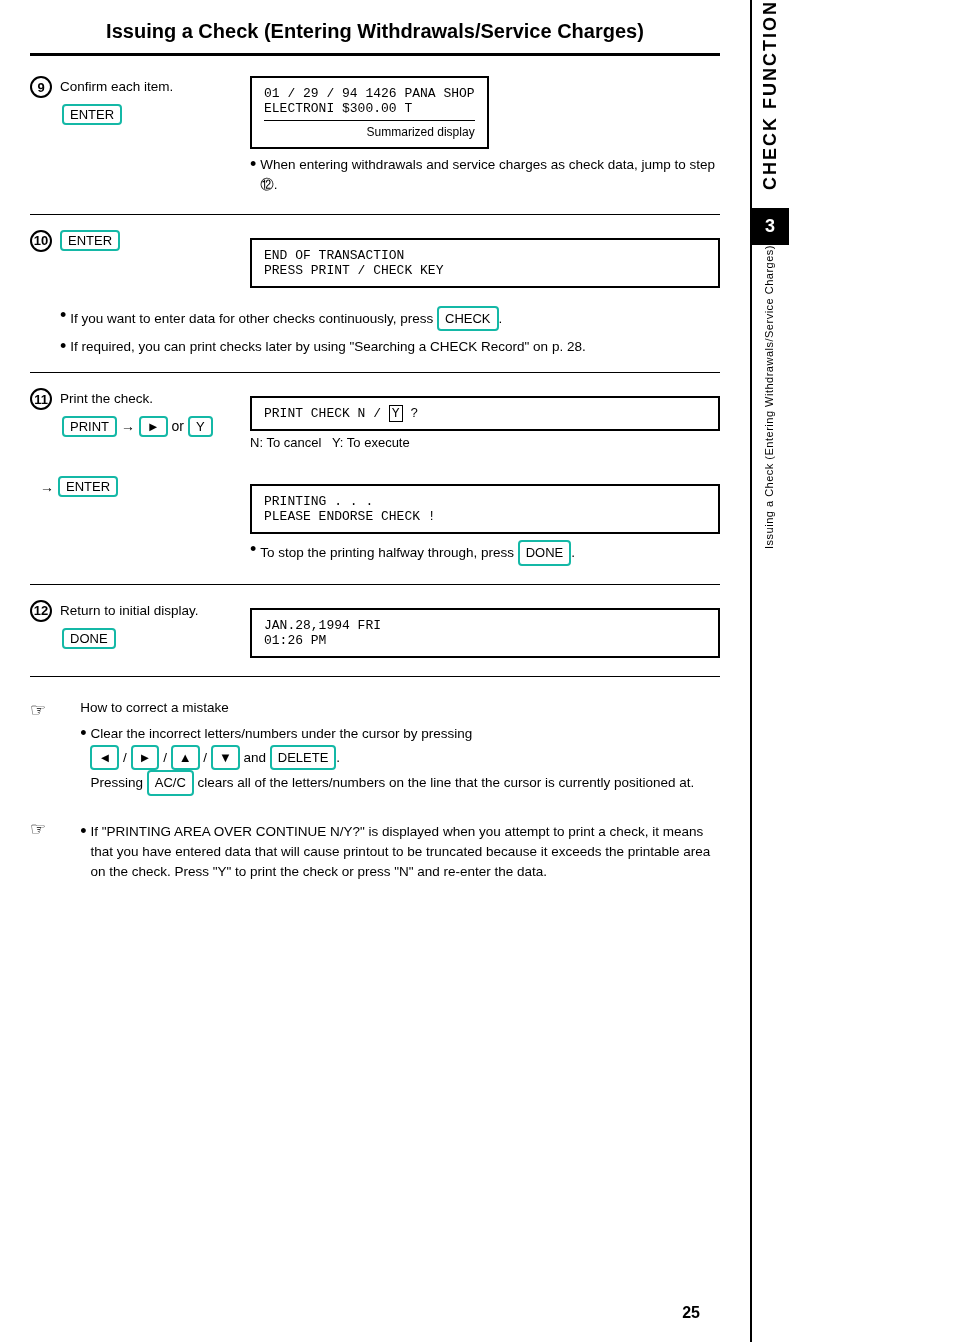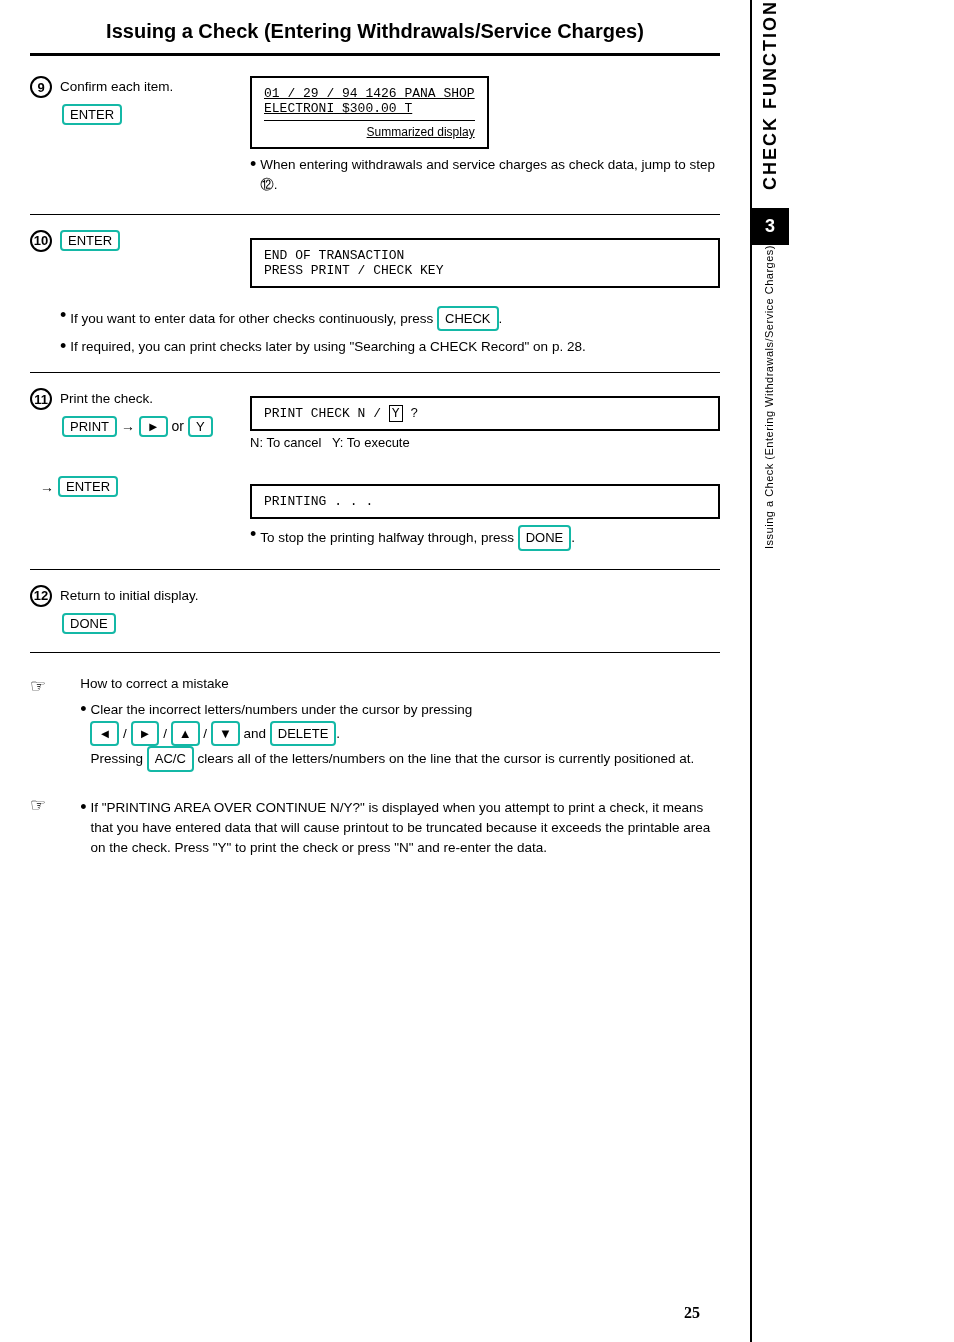--- a/index.html
+++ b/index.html
@@ -109,21 +109,20 @@
       font-weight: normal;
     }
     .display-box {
       border: 2px solid #000;
       padding: 8px 12px;
       font-family: 'Courier New', Courier, monospace;
       font-size: 13px;
       background: #fff;
       display: inline-block;
       min-width: 220px;
-      text-decoration: underline;
     }
     .display-box-full {
       border: 2px solid #000;
       padding: 8px 12px;
       font-family: 'Courier New', Courier, monospace;
       font-size: 13px;
       background: #fff;
       width: 100%;
       margin-top: 8px;
     }
@@ -163,21 +162,20 @@
       font-size: 13.5px;
       line-height: 1.6;
       margin-left: 24px;
     }
     .page-number {
       position: absolute;
       bottom: 20px;
       right: 50px;
       font-size: 16px;
       font-weight: bold;
-      font-family: Liberation Serif, serif;
     }
     .step-label {
       font-size: 13.5px;
       line-height: 1.5;
     }
     .print-arrow {
       font-size: 14px;
     }
     .step-indent {
       margin-left: 32px;
@@ -270,38 +268,45 @@
     <div class="section-row">
       <div class="step-left">
         <div style="margin-left: 10px; display: flex; align-items: center; gap: 4px;">
           <span class="arrow-inline">→</span>
           <span class="key-box">ENTER</span>
         </div>
       </div>
       <div class="step-right">
         <div class="display-box-full">
           <div>PRINTING . . .</div>
+          <div>PLEASE ENDORSE CHECK !</div>
         </div>
         <div class="bullet-item" style="margin-top:6px;">
           <span class="bullet">•</span>
           <span>To stop the printing halfway through, press <span class="key-box">DONE</span>.</span>
         </div>
       </div>
     </div>
 
     <hr class="divider-line">
 
     <div class="section-row">
       <div class="step-left">
         <div class="step-number">
           <span class="circle-num">12</span>
           <span class="step-label">Return to initial display.</span>
         </div>
         <div class="step-indent">
           <span class="key-box">DONE</span>
+        </div>
+      </div>
+      <div class="step-right">
+        <div class="display-box-full">
+          <div>JAN.28,1994  FRI</div>
+          <div>01:26 PM</div>
         </div>
       </div>
     </div>
 
     <hr class="divider-line">
 
     <div class="note-row">
       <div class="note-icon">☞</div>
       <div class="note-text">
         <div>How to correct a mistake</div>

